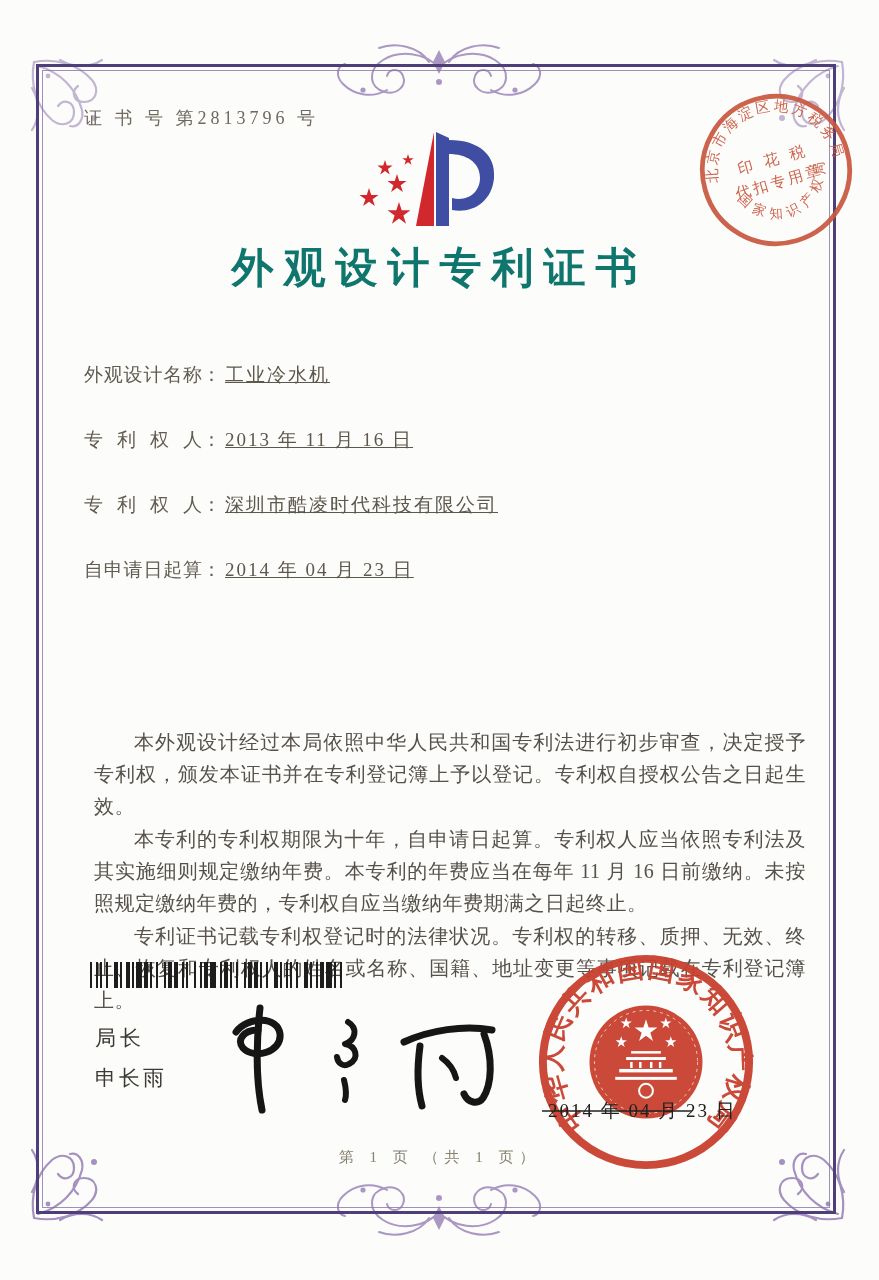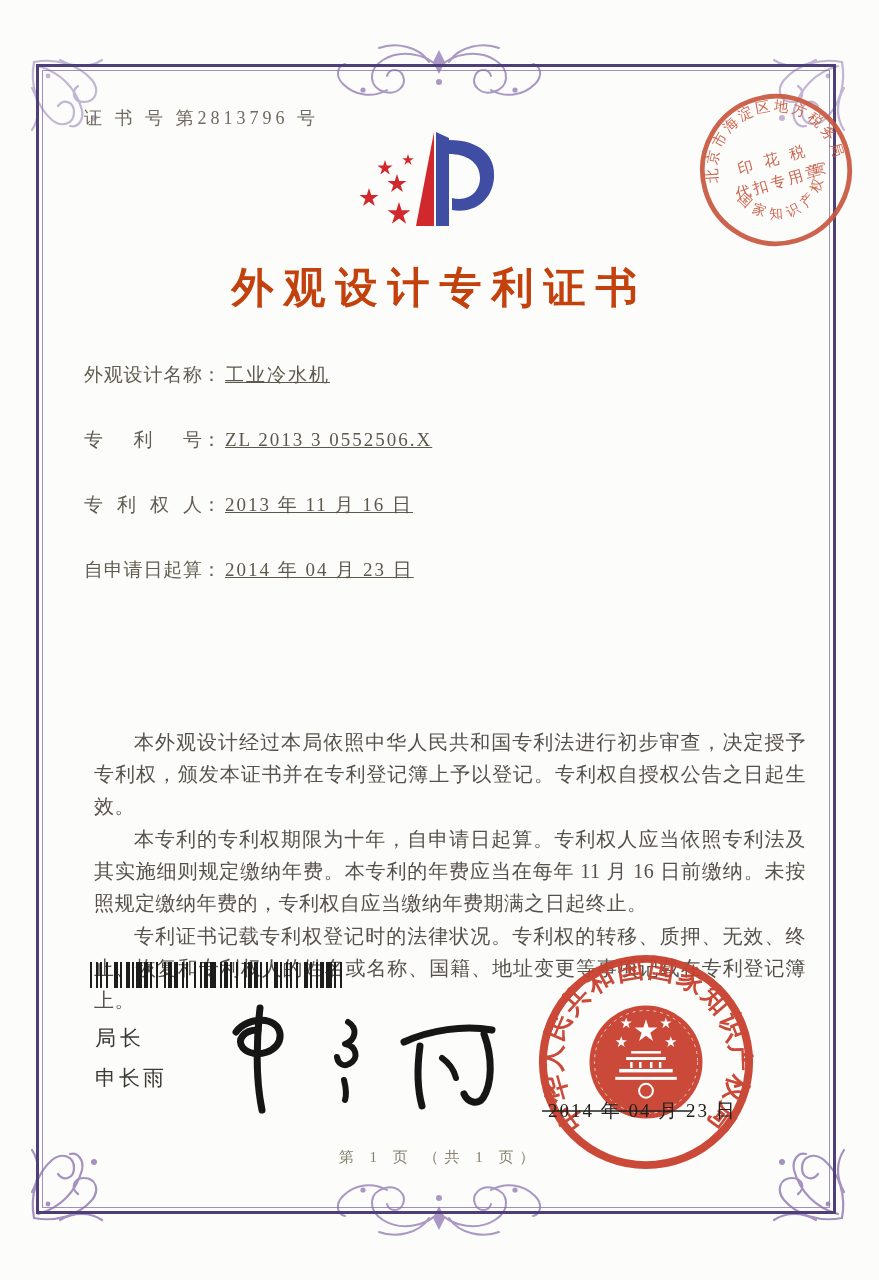--- a/index.html
+++ b/index.html
@@ -24,21 +24,21 @@
     position:absolute;left:84px;top:106px;
     font-size:18px;letter-spacing:4px;color:#6f695f;
   }
   
   .tax-stamp{position:absolute;left:690px;top:84px;opacity:.92;}
   
   .logo{position:absolute;left:352px;top:122px;}
   
   .title{
     position:absolute;left:0;top:240px;width:879px;text-align:center;
-    font-size:42px;font-weight:bold;letter-spacing:10px;color:#c2410c;margin-top:20px;
+    font-size:42px;font-weight:bold;letter-spacing:10px;color:#0f766e;
   }
   
   .fields{position:absolute;left:84px;top:362px;width:700px;}
   .field-row{margin-bottom:37px;height:28px;font-size:19px;color:#5d574c;white-space:nowrap;}
   .flabel{
     display:inline-block;width:118px;vertical-align:top;
     text-align:justify;text-align-last:justify;color:#625c51;
   }
   .fcolon{display:inline-block;color:#625c51;}
   .fvalue{letter-spacing:2px;padding-left:4px;text-decoration:underline;}
@@ -154,24 +154,24 @@
     <use href="#star" transform="translate(47,92) scale(12)"></use>
   </svg>
 
   <div class="title">外观设计专利证书</div>
 
   <div class="fields">
     <div class="field-row">
       <span class="flabel">外观设计名称</span><span class="fcolon">：</span><span class="fvalue">工业冷水机</span>
     </div>
     <div class="field-row">
-      <span class="flabel">专利号</span><span class="fcolon">：</span><span class="fvalue">ZL 2013 3 0552506.X</span>
-    </div>
-    <div class="field-row">
       <span class="flabel">专利权人</span><span class="fcolon">：</span><span class="fvalue">2013 年 11 月 16 日</span>
+    </div>
+    <div class="field-row">
+      <span class="flabel">专利权人</span><span class="fcolon">：</span><span class="fvalue">深圳市酷凌时代科技有限公司</span>
     </div>
     <div class="field-row">
       <span class="flabel">自申请日起算</span><span class="fcolon">：</span><span class="fvalue">2014 年 04 月 23 日</span>
     </div>
   </div>
 
   <div class="paras">
     <p>本外观设计经过本局依照中华人民共和国专利法进行初步审查，决定授予专利权，颁发本证书并在专利登记簿上予以登记。专利权自授权公告之日起生效。</p>
     <p>本专利的专利权期限为十年，自申请日起算。专利权人应当依照专利法及其实施细则规定缴纳年费。本专利的年费应当在每年 11 月 16 日前缴纳。未按照规定缴纳年费的，专利权自应当缴纳年费期满之日起终止。</p>
     <p>专利证书记载专利权登记时的法律状况。专利权的转移、质押、无效、终止、恢复和专利权人的姓名或名称、国籍、地址变更等事项记载在专利登记簿上。</p>

